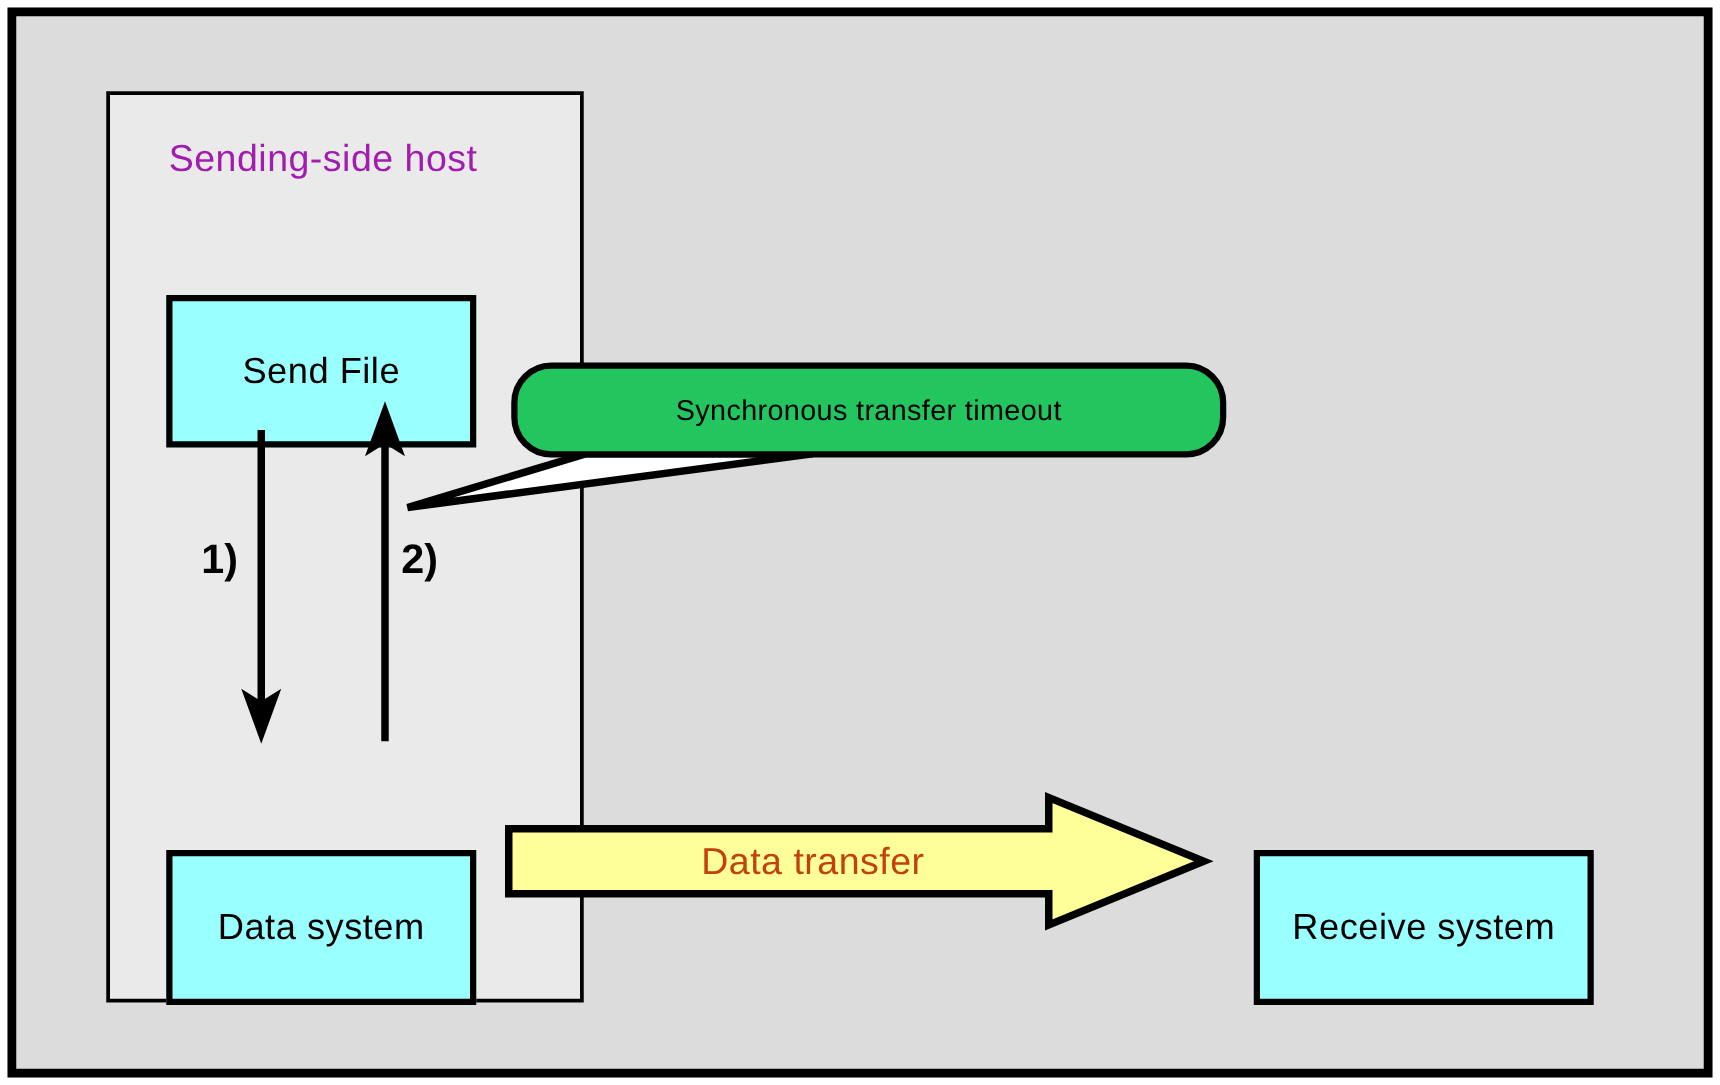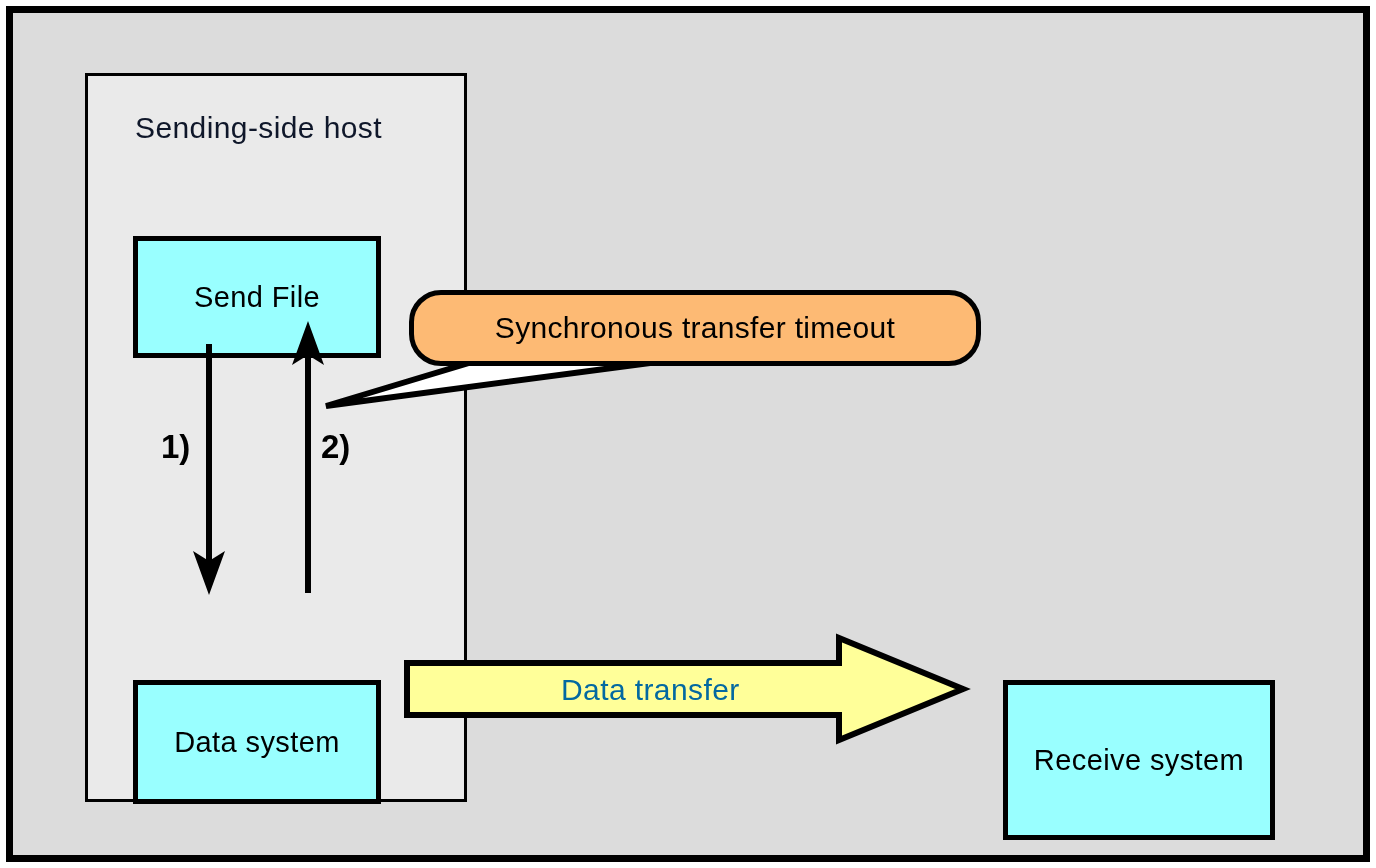--- a/index.html
+++ b/index.html
@@ -37,21 +37,21 @@
     height: 729px;
     box-sizing: border-box;
     border: 3px solid #000000;
     background: #eaeaea;
   }
   #host-label {
     position: absolute;
     left: 122px;
     top: 98px;
     font-size: 30px;
-    color: #0f172a;
+    color: #a21caf;
     letter-spacing: 0.4px;
     white-space: nowrap;
     text-align: center;
   }
   
   .cyan-box {
     position: absolute;
     box-sizing: border-box;
     background: #99ffff;
     border: 5px solid #000000;
@@ -73,21 +73,21 @@
   #send-system-box {
     left: 120px;
     top: 624px;
     width: 248px;
     height: 124px;
   }
   #receive-system-box {
     left: 990px;
     top: 624px;
     width: 272px;
-    height: 160px;
+    height: 124px;
   }
   
   #flow-svg {
     position: absolute;
     left: 0;
     top: 0;
     width: 1376px;
     height: 868px;
     pointer-events: none;
   }
@@ -102,39 +102,39 @@
   #step-1-label { left: 148px; top: 415px; }
   #step-2-label { left: 308px; top: 415px; }
   
   #callout-box {
     position: absolute;
     left: 396px;
     top: 277px;
     width: 572px;
     height: 76px;
     box-sizing: border-box;
-    background: #fdba74;
+    background: #22c55e;
     border: 5px solid #000000;
     border-radius: 32px;
     display: flex;
     align-items: center;
     justify-content: center;
-    font-size: 30px;
+    font-size: 23px;
     color: #000000;
     letter-spacing: 0.3px;
     white-space: nowrap;
     z-index: 5;
   }
   
   #data-transfer-label {
     position: absolute;
     left: 548px;
     top: 660px;
     font-size: 30px;
-    color: #0369a1;
+    color: #c2410c;
     letter-spacing: 0.4px;
     white-space: nowrap;
     z-index: 4;
   }
 </style>
 </head>
 <body>
 
 <div id="canvas">
 

